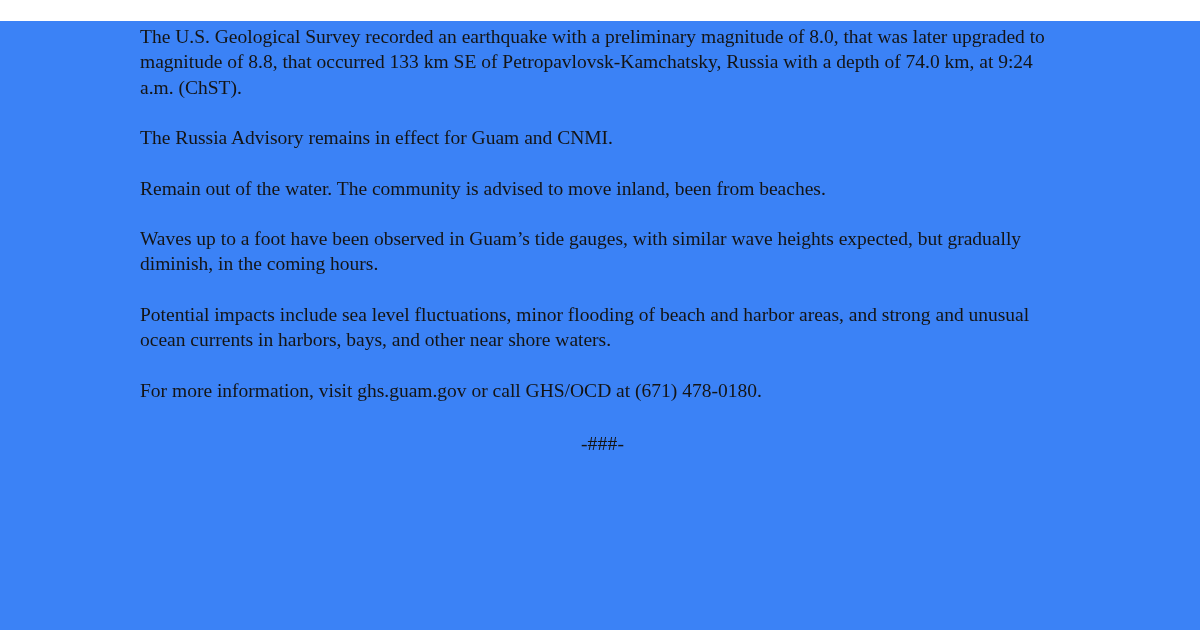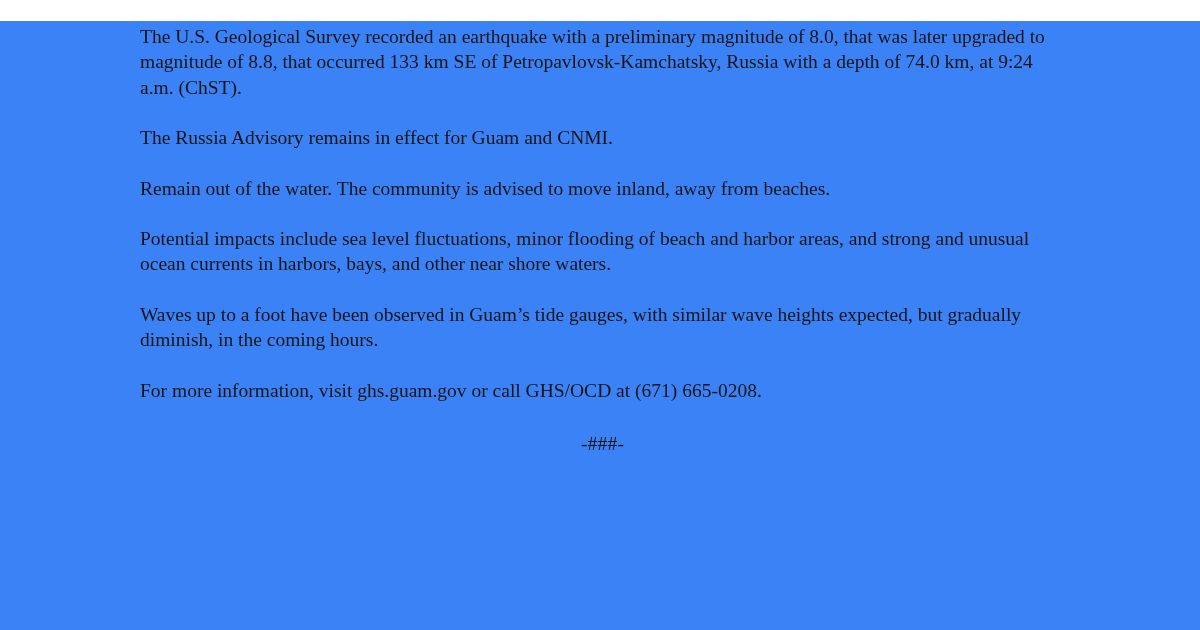--- a/index.html
+++ b/index.html
@@ -58,24 +58,24 @@
 </head>
 <body>
 
 <div class="page">
   <div class="doc-body">
 
     <p class="para">The U.S. Geological Survey recorded an earthquake with a preliminary magnitude of 8.0, that was later upgraded to magnitude of 8.8, that occurred 133 km SE of Petropavlovsk-Kamchatsky, Russia with a depth of 74.0 km, at 9:24 a.m. (ChST).</p>
 
     <p class="para">The Russia Advisory remains in effect for Guam and CNMI.</p>
 
-    <p class="para">Remain out of the water. The community is advised to move inland, away from beaches.</p>
+    <p class="para">Remain out of the water. The community is advised to move inland, been from beaches.</p>
+
+    <p class="para">Waves up to a foot have been observed in Guam’s tide gauges, with similar wave heights expected, but gradually diminish, in the coming hours.</p>
 
     <p class="para">Potential impacts include sea level fluctuations, minor flooding of beach and harbor areas, and strong and unusual ocean currents in harbors, bays, and other near shore waters.</p>
 
-    <p class="para">Waves up to a foot have been observed in Guam’s tide gauges, with similar wave heights expected, but gradually diminish, in the coming hours.</p>
-
-    <p class="para">For more information, visit ghs.guam.gov or call GHS/OCD at (671) 665-0208.</p>
+    <p class="para">For more information, visit ghs.guam.gov or call GHS/OCD at (671) 478-0180.</p>
 
     <p class="endmark"><span class="endmark-inner">-###-</span></p>
 
   </div>
 </div>
 
 </body></html>

